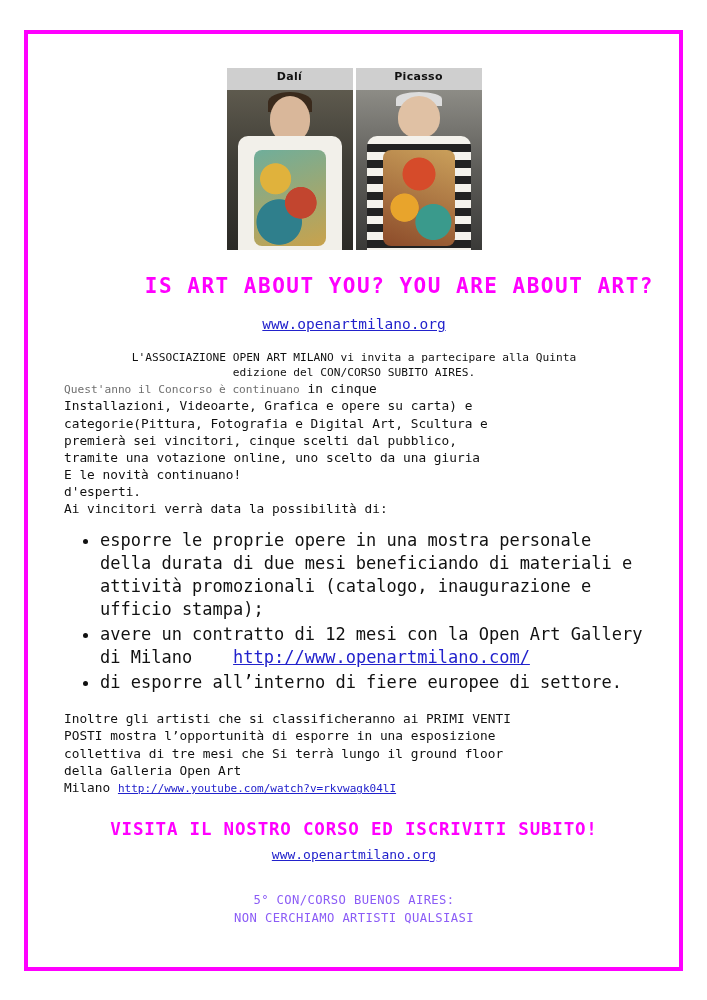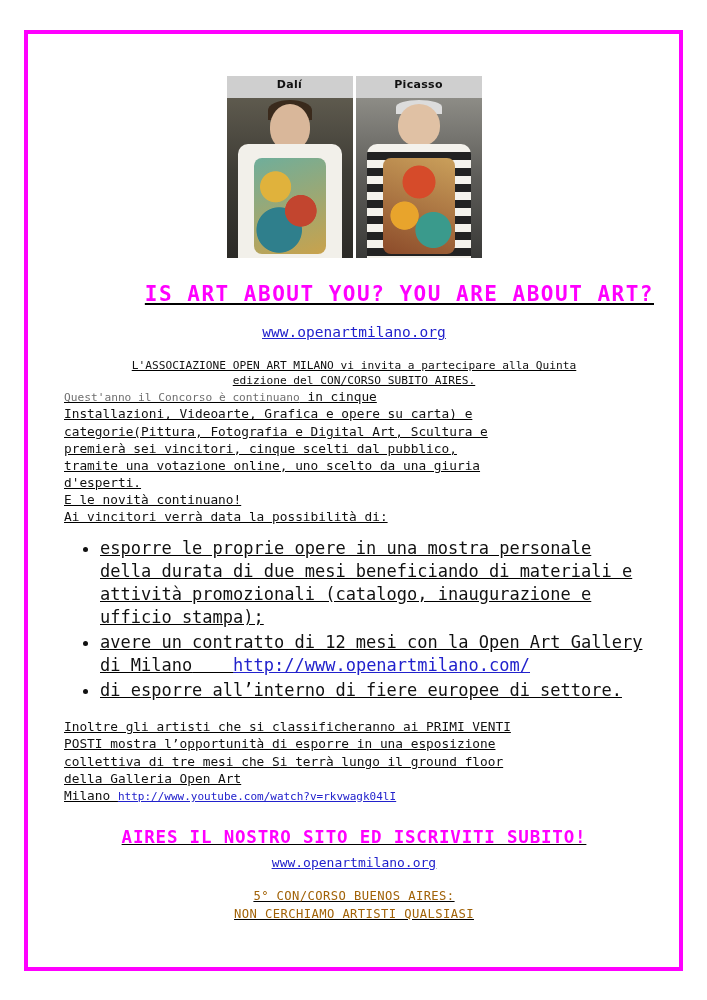--- a/index.html
+++ b/index.html
@@ -19,25 +19,24 @@
     left: 24px;
     top: 30px;
     width: 659px;
     height: 941px;
     border: 4px solid #ff00ff;
     box-sizing: border-box;
   }
   .content {
     position: absolute;
     left: 36px;
-    top: 44px;
+    top: 36px;
     width: 636px;
     height: 913px;
     box-sizing: border-box;
-    text-decoration: underline;
   }
 
   
   .art-strip {
     width: 386px;
     margin: 32px auto 0 auto;
     display: flex;
     gap: 3px;
     justify-content: center;
   }
@@ -184,23 +183,23 @@
     font-weight: bold;
     letter-spacing: 0.8px;
     margin: 22px 10px 0 10px;
   }
   .site-link-2 {
     text-align: center;
     margin-top: 8px;
     font-size: 13px;
   }
   .footer-block {
-    margin-top: 18px;
-    text-align: center;
-    color: #a16207;
+    margin-top: 30px;
+    text-align: center;
+    color: #8b5cf6;
     font-size: 12.2px;
     line-height: 1.45;
     letter-spacing: 0.4px;
   }
 </style>
 </head>
 <body>
 
 <div class="page-border"></div>
 
@@ -234,22 +233,22 @@
   </div>
 
   <div class="body-text">
     <div class="lead-small">L'ASSOCIAZIONE OPEN ART MILANO vi invita a partecipare alla Quinta</div>
     <div class="lead-small">edizione del CON/CORSO SUBITO AIRES.</div>
     <div><span class="grey-span lead-small">Quest'anno il Concorso è continuano</span><span> in cinque</span></div>
     <div>Installazioni, Videoarte, Grafica e opere su carta) e</div>
     <div>categorie(Pittura, Fotografia e Digital Art, Scultura e</div>
     <div>premierà sei vincitori, cinque  scelti dal pubblico,</div>
     <div>tramite una votazione online, uno scelto da una giuria</div>
+    <div>E le novità continuano!</div>
     <div>d'esperti.</div>
-    <div>E le novità continuano!</div>
     <div>Ai vincitori verrà data la possibilità di:</div>
   </div>
 
   <ul class="offers">
     <li>
       <div>esporre le proprie opere in una mostra personale</div>
       <div>della durata di due mesi beneficiando di materiali e</div>
       <div>attività promozionali (catalogo, inaugurazione e</div>
       <div>ufficio stampa);</div>
     </li>
@@ -263,21 +262,21 @@
   </ul>
 
   <div class="para2">
     <div>Inoltre gli artisti che si classificheranno ai PRIMI VENTI</div>
     <div>POSTI mostra l’opportunità di esporre in una esposizione</div>
     <div>collettiva di tre mesi  che Si terrà lungo il ground floor</div>
     <div>della Galleria Open Art</div>
     <div><span>Milano </span><a class="yt-link" href="#">http://www.youtube.com/watch?v=rkvwagk04lI</a></div>
   </div>
 
-  <h2 class="cta">AIRES IL NOSTRO SITO ED ISCRIVITI SUBITO!</h2>
+  <h2 class="cta">VISITA IL NOSTRO CORSO ED ISCRIVITI SUBITO!</h2>
 
   <div class="site-link-2">
     <a class="blue-link" href="#">www.openartmilano.org</a>
   </div>
 
   <div class="footer-block">
     <div>5° CON/CORSO BUENOS AIRES:</div>
     <div>NON CERCHIAMO ARTISTI QUALSIASI</div>
   </div>
 

